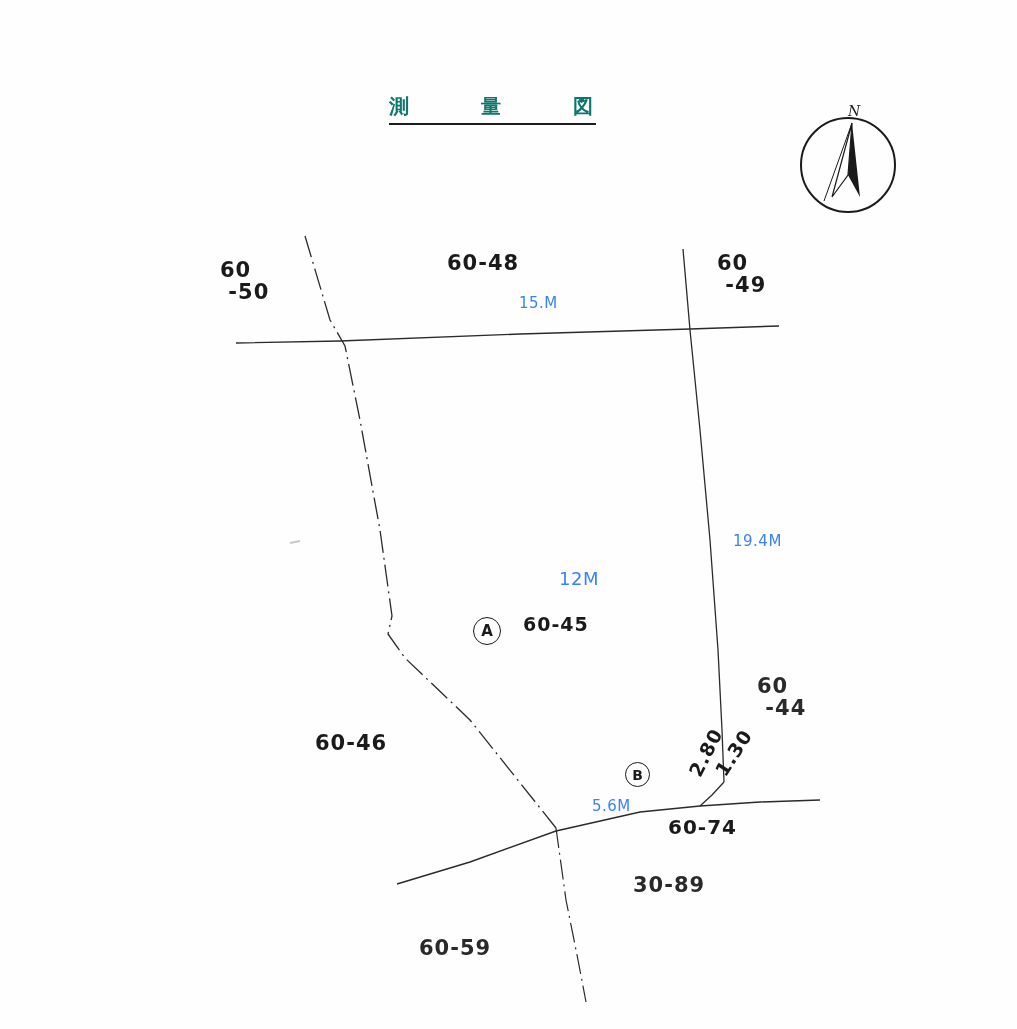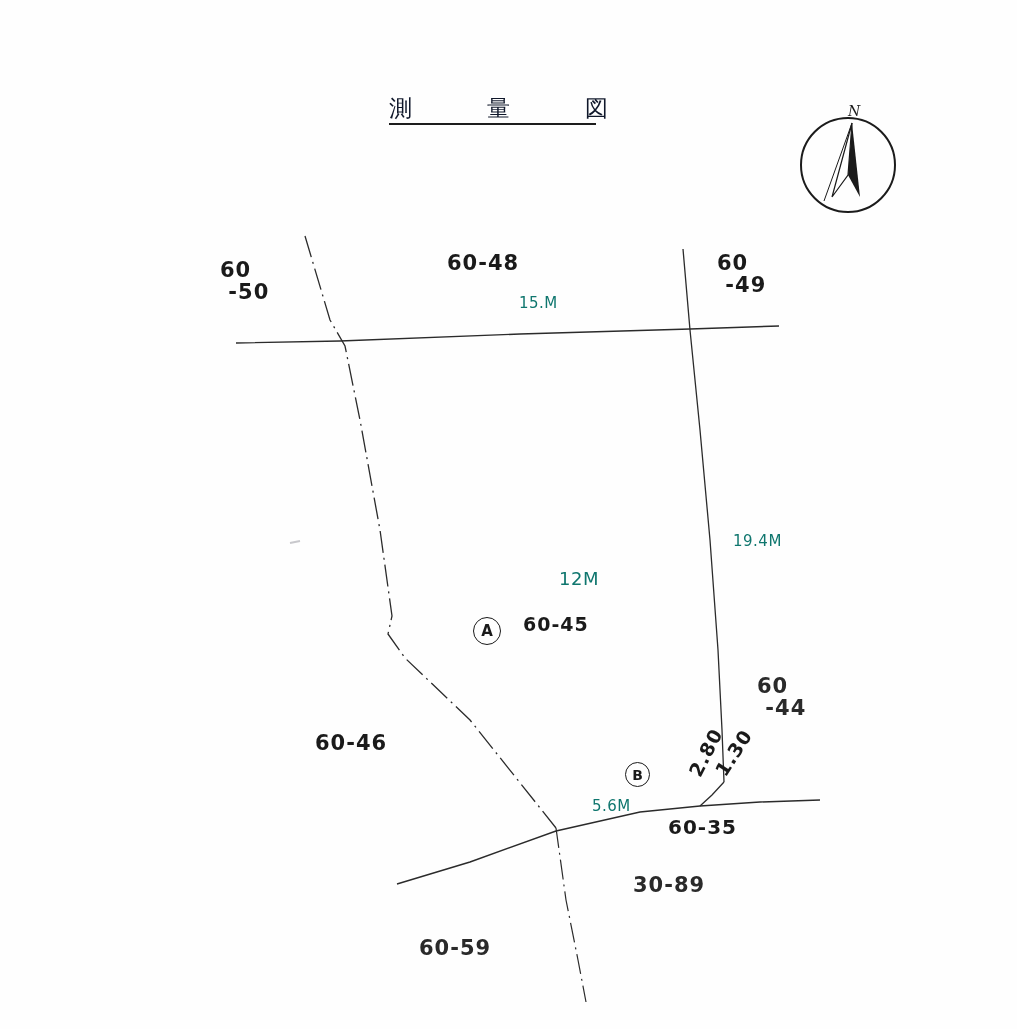--- a/index.html
+++ b/index.html
@@ -41,28 +41,28 @@
     color: #1a1a1a;
   }
   .label.parcel-light {
     font-size: 21px;
     font-weight: 600;
     color: #2a2a2a;
   }
   .label.dim {
     font-size: 15px;
     font-weight: 400;
-    color: #0f766e;
+    color: #3b82f6;
     letter-spacing: 0.5px;
   }
   .label.title {
-    font-size: 23px;
-    font-weight: 400;
+    font-size: 20px;
+    font-weight: 700;
     letter-spacing: 26px;
-    color: #0f172a;
+    color: #0f766e;
   }
   .rot-a {
     transform: rotate(-63deg);
     transform-origin: left top;
   }
   .rot-b {
     transform: rotate(-57deg);
     transform-origin: left top;
   }
   .circle-mark {
@@ -149,21 +149,21 @@
 
   <div class="label parcel" style="left:220px; top:259px;">60
  -50</div>
   <div class="label parcel" style="left:447px; top:252px;">60-48</div>
   <div class="label parcel" style="left:717px; top:252px;">60
  -49</div>
   <div class="label parcel" style="left:523px; top:615px; font-size:19px;">60-45</div>
   <div class="label parcel" style="left:315px; top:732px;">60-46</div>
   <div class="label parcel-light" style="left:757px; top:675px;">60
  -44</div>
-  <div class="label parcel" style="left:668px; top:817px; font-size:20px;">60-35</div>
+  <div class="label parcel" style="left:668px; top:817px; font-size:20px;">60-74</div>
   <div class="label parcel-light" style="left:633px; top:874px;">30-89</div>
   <div class="label parcel-light" style="left:419px; top:925px;margin-top:12px;">60-59</div>
 
   <div class="label dim" style="left:519px; top:296px;">15.M</div>
   <div class="label dim" style="left:733px; top:527px;margin-top:7px;">19.4M</div>
   <div class="label dim" style="left:528px; top:570px; font-size:18px;margin-left:31px;">12M</div>
   <div class="label dim" style="left:592px; top:799px;">5.6M</div>
   <div class="label parcel rot-a" style="left:686px; top:771px; font-size:19px;">2.80</div>
   <div class="label parcel rot-b" style="left:712px; top:769px; font-size:19px;">1.30</div>
 

